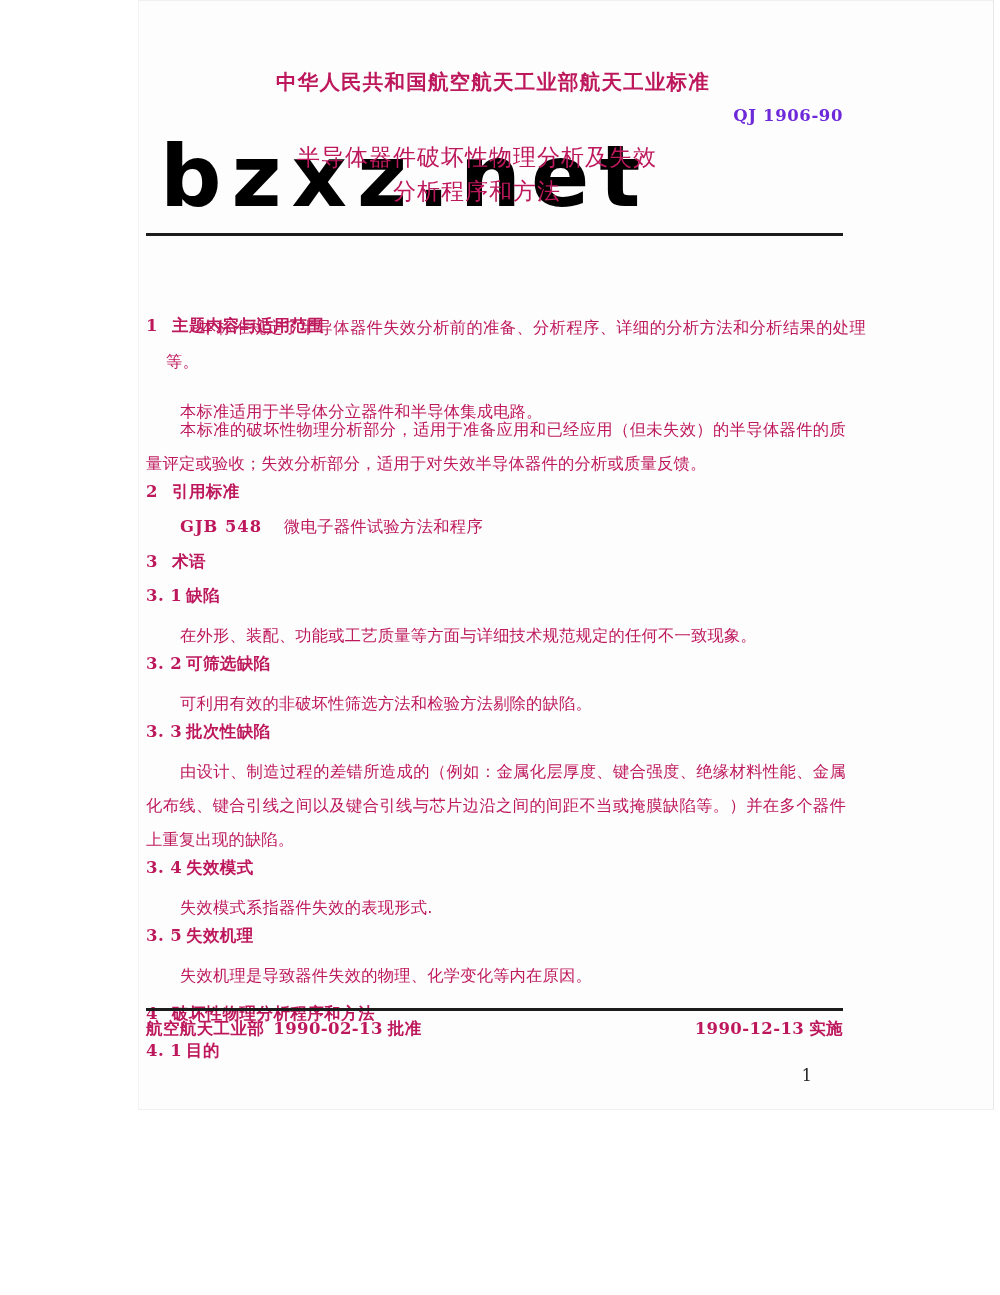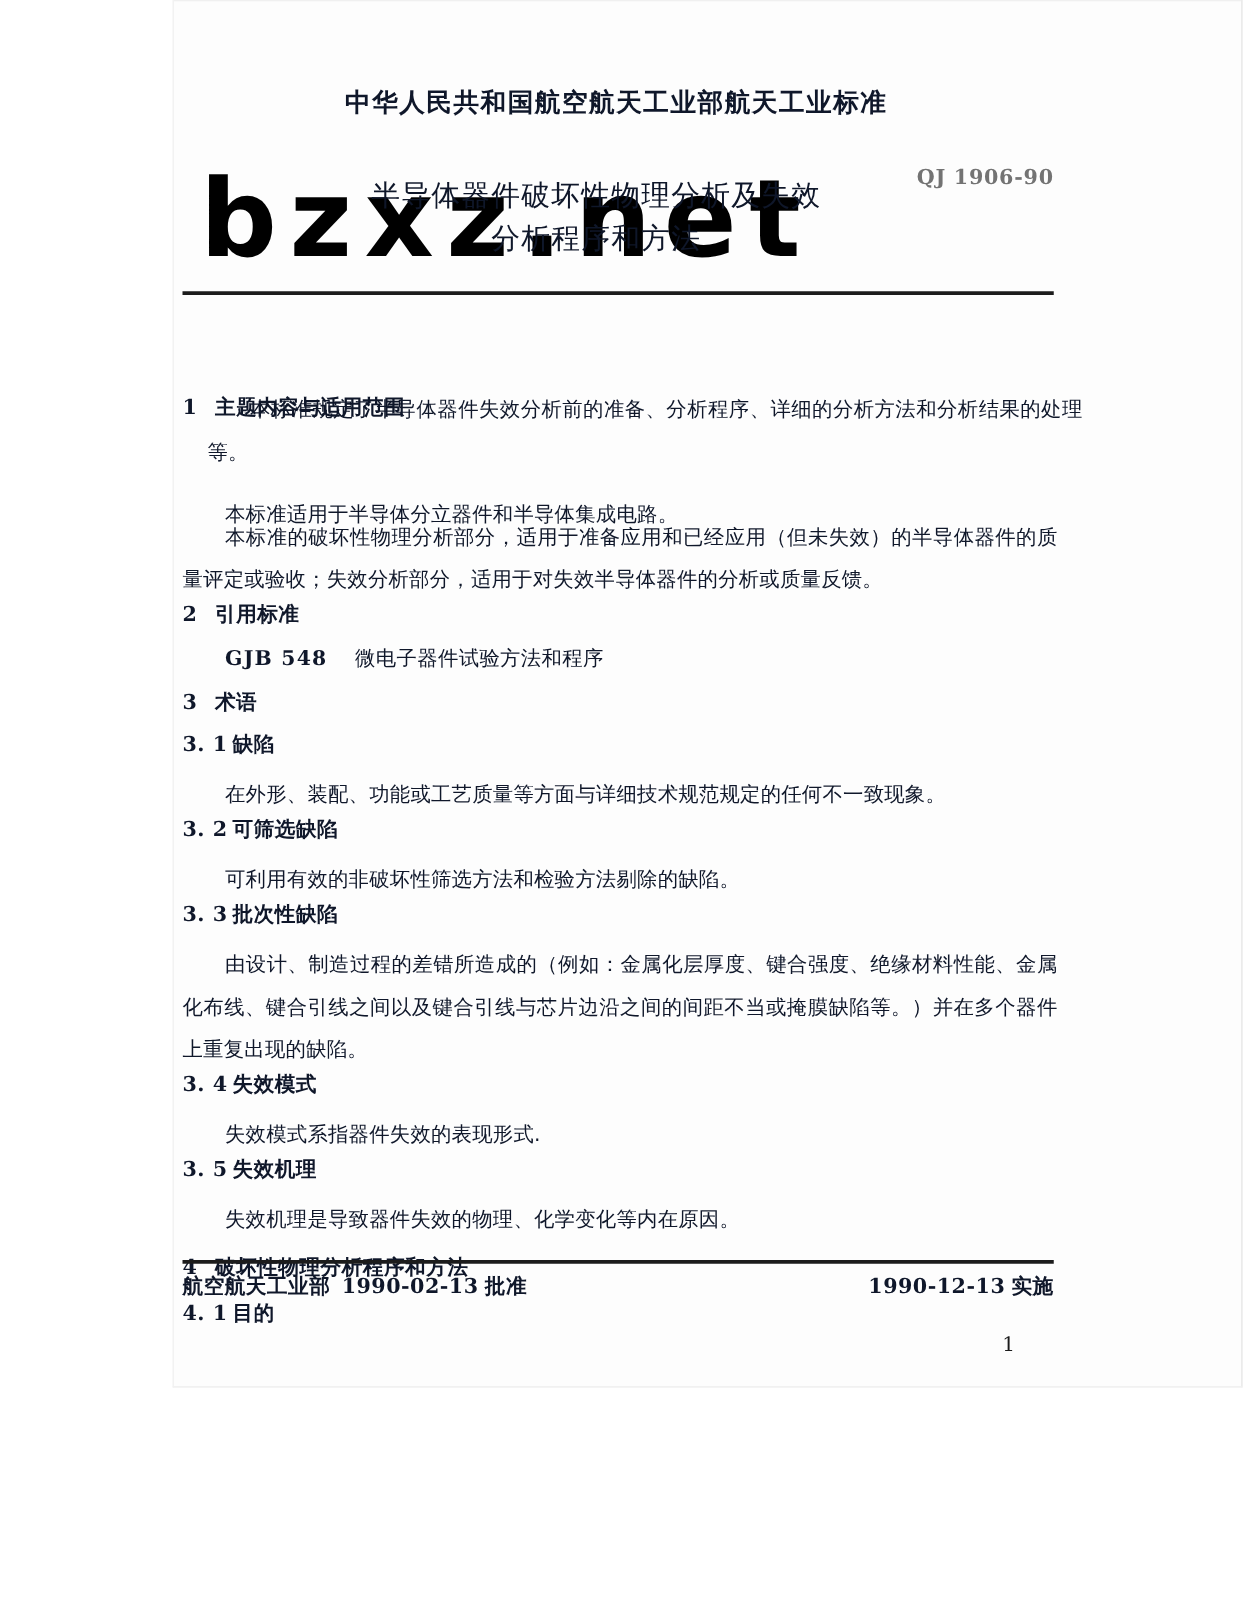--- a/index.html
+++ b/index.html
@@ -78,46 +78,46 @@
     position: absolute;
     left: 0;
     top: 0;
     width: 1000px;
     height: 1110px;
     z-index: 2;
   }
 
   .ctext {
     font-family: "DejaVu Sans", "Liberation Sans", sans-serif;
-    color: #0f172a;
+    color: #be185d;
   }
 
   
   #org-title {
     position: absolute;
     left: 0;
     top: 68px;
     width: 1000px;
     text-align: center;
     font-size: 20.5px;
     font-weight: 700;
     letter-spacing: 1.2px;
     padding-right: 14px;
     box-sizing: border-box;
   }
 
   #std-number {
     position: absolute;
     right: 157px;
-    top: 132px;
+    top: 106px;
     font-family: "DejaVu Serif", "Liberation Serif", serif;
     font-size: 16.5px;
     font-weight: 700;
     letter-spacing: 0.6px;
-    color: #737373;
+    color: #6d28d9;
   }
 
   #doc-title {
     position: absolute;
     left: 0;
     top: 140px;
     width: 964px;
     text-align: center;
     font-size: 23px;
     font-weight: 400;

